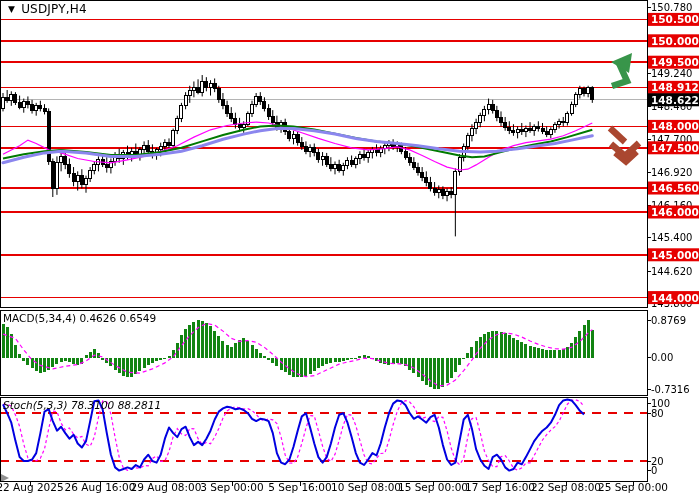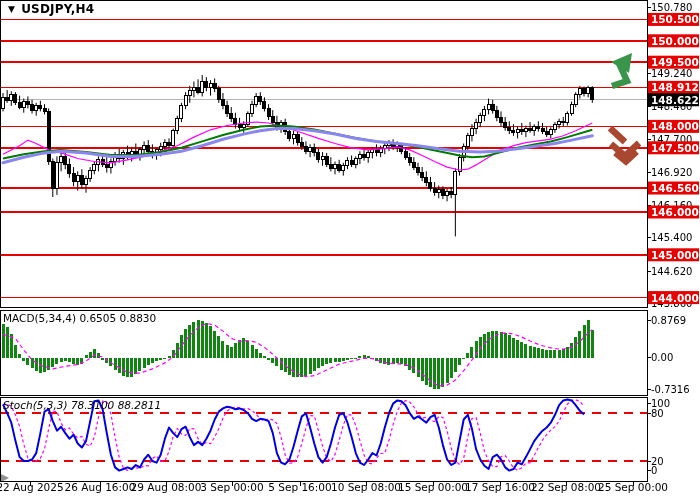--- a/index.html
+++ b/index.html
@@ -1,20 +1,20 @@
 <!DOCTYPE html>
 <html><head>
 <meta charset="utf-8">
 <style>
   html,body{margin:0;padding:0;background:#fff;overflow:hidden;}
   .chart-root{position:relative;width:700px;height:500px;background:#fff;
     font-family:"DejaVu Sans","Liberation Sans",sans-serif;}
   svg{position:absolute;left:0;top:0;}
   .overlay{position:absolute;color:#000;white-space:nowrap;}
-  .chart-title{left:8px;top:2px;font-size:12px;font-weight:bold;letter-spacing:.2px;}
+  .chart-title{left:8px;top:2px;font-size:12px;font-weight:normal;letter-spacing:.2px;}
   .chart-title .tri{font-size:9px;margin-right:6px;position:relative;top:-1px;cursor:pointer;}
   .ind-label{font-size:10.5px;}
   .macd-label{left:3px;top:312px;}
   .stoch-label{left:3px;top:399px;font-style:italic;}
 </style>
 </head>
 <body>
 
 <div class="chart-root">
   <svg id="plot" width="700" height="500">
@@ -602,15 +602,15 @@
         <text x="500" y="491" font-size="10.5" font-family="DejaVu Sans, sans-serif" fill="#000000" text-anchor="middle">17 Sep 16:00</text>
         <line x1="566" y1="482" x2="566" y2="486" stroke="#000000" shape-rendering="crispEdges"></line>
         <text x="566" y="491" font-size="10.5" font-family="DejaVu Sans, sans-serif" fill="#000000" text-anchor="middle">22 Sep 08:00</text>
         <line x1="633" y1="482" x2="633" y2="486" stroke="#000000" shape-rendering="crispEdges"></line>
         <text x="633" y="491" font-size="10.5" font-family="DejaVu Sans, sans-serif" fill="#000000" text-anchor="middle">25 Sep 00:00</text>
       </g>
     </svg>
   <div class="overlay chart-title">
     <span class="tri">▼</span><span>USDJPY,H4</span>
   </div>
-  <div class="overlay ind-label macd-label">MACD(5,34,4) 0.6505 0.8830</div>
+  <div class="overlay ind-label macd-label">MACD(5,34,4) 0.4626 0.6549</div>
   <div class="overlay ind-label stoch-label">Stoch(5,3,3) 78.3100 88.2811</div>
 </div>
 
 </body></html>

